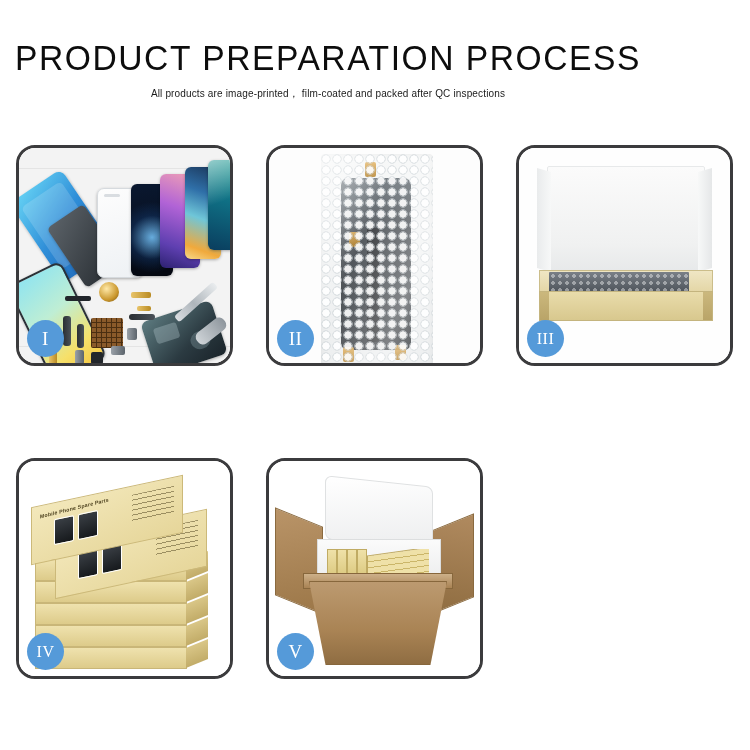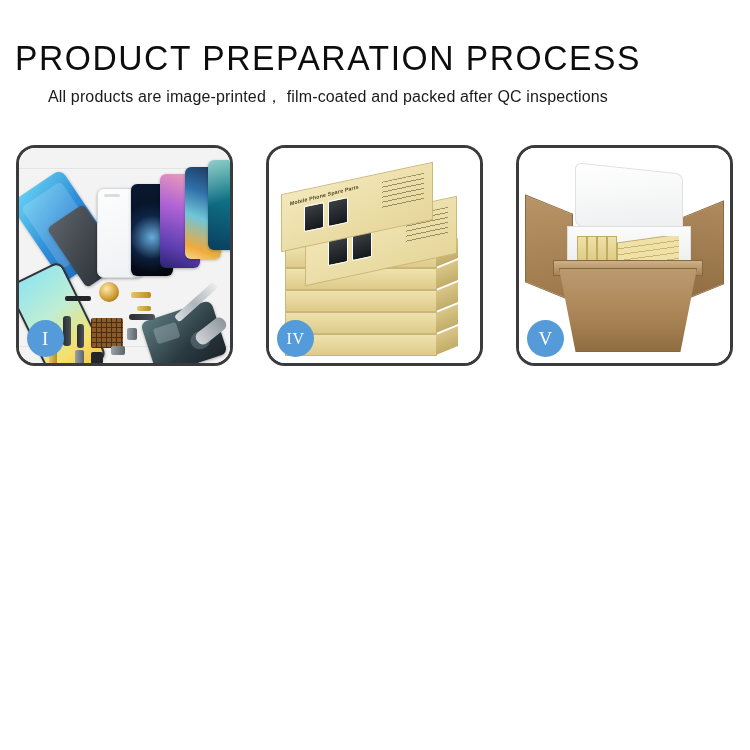--- a/index.html
+++ b/index.html
@@ -28,21 +28,21 @@
     font-size: 35px;
     font-weight: 400;
     letter-spacing: 1.6px;
     color: #0d0d0d;
     line-height: 40px;
     white-space: nowrap;
     transform: scaleX(0.96);
   }
   #page-subtitle {
     font-family: "Liberation Sans", sans-serif;
-    font-size: 16px;
+    font-size: 10px;
     font-weight: 400;
     color: #1a1a1a;
     margin-top: 9px;
     letter-spacing: 0.15px;
     white-space: nowrap;
   }
 
   
   #steps-grid {
     position: absolute;
@@ -474,21 +474,46 @@
       <div class="pt dark" style="left:72px;  top:204px; width:12px; height:12px;"></div>
       <div class="pt grey" style="left:56px;  top:202px; width:9px;  height:14px;"></div>
       <div class="pt gold" style="left:30px;  top:198px; width:8px;  height:20px;"></div>
       <div class="pt grey" style="left:92px;  top:198px; width:14px; height:9px;"></div>
       <div class="pt-driver"></div>
       <div class="pt-driver2"></div>
     </div>
     <div class="step-badge">I</div>
   </div>
 
-
+  <div class="step-card c2">
+    <div class="card-canvas">
+      <div class="bw-bag">
+        <div class="bw-part"></div>
+        <div class="bw-tab bw-t1"></div>
+        <div class="bw-tab bw-t2"></div>
+        <div class="bw-tab bw-t3"></div>
+        <div class="bw-tab bw-t4"></div>
+        <div class="bw-bubbles"></div>
+        <div class="bw-sheen"></div>
+      </div>
+    </div>
+    <div class="step-badge">II</div>
+  </div>
+
+  <div class="step-card c3">
+    <div class="card-canvas">
+      <div class="b3-lid"></div>
+      <div class="b3-lid-left"></div>
+      <div class="b3-lid-right"></div>
+      <div class="b3-tray-top"></div>
+      <div class="b3-foam"></div>
+      <div class="b3-front"></div>
+    </div>
+    <div class="step-badge wide">III</div>
+  </div>
 
   <div class="step-card c4">
     <div class="card-canvas">
       <div class="stack">
         <div class="sbox" style="left:8px;  top:168px;">
             <span class="side"></span>
           </div>
         <div class="sbox" style="left:8px;  top:146px;">
             <span class="side"></span>
           </div>

